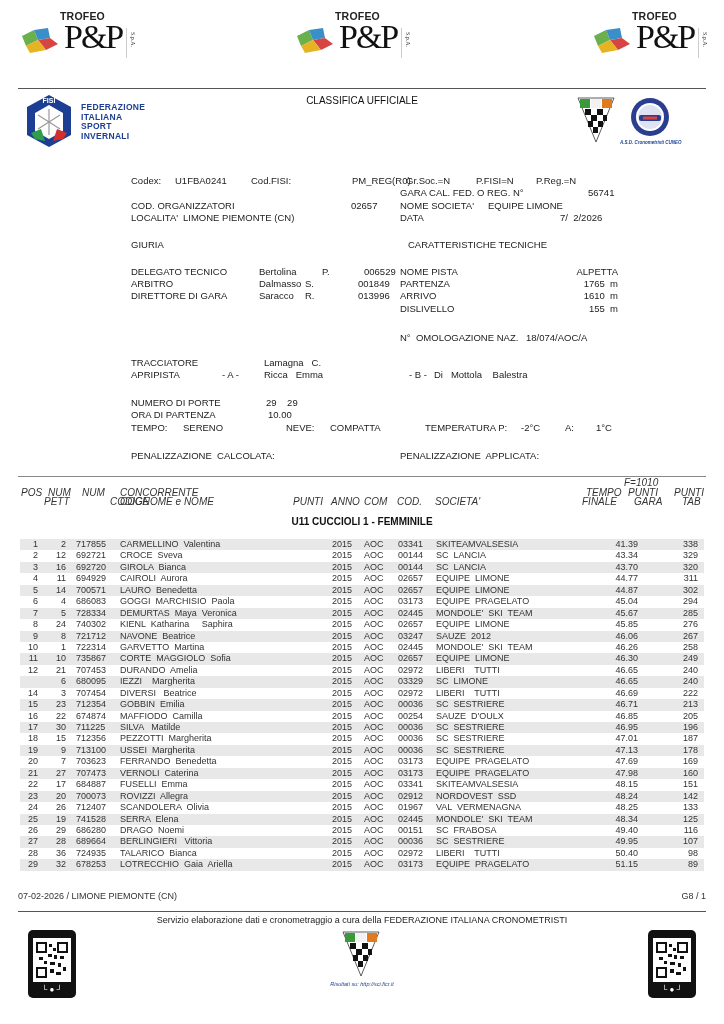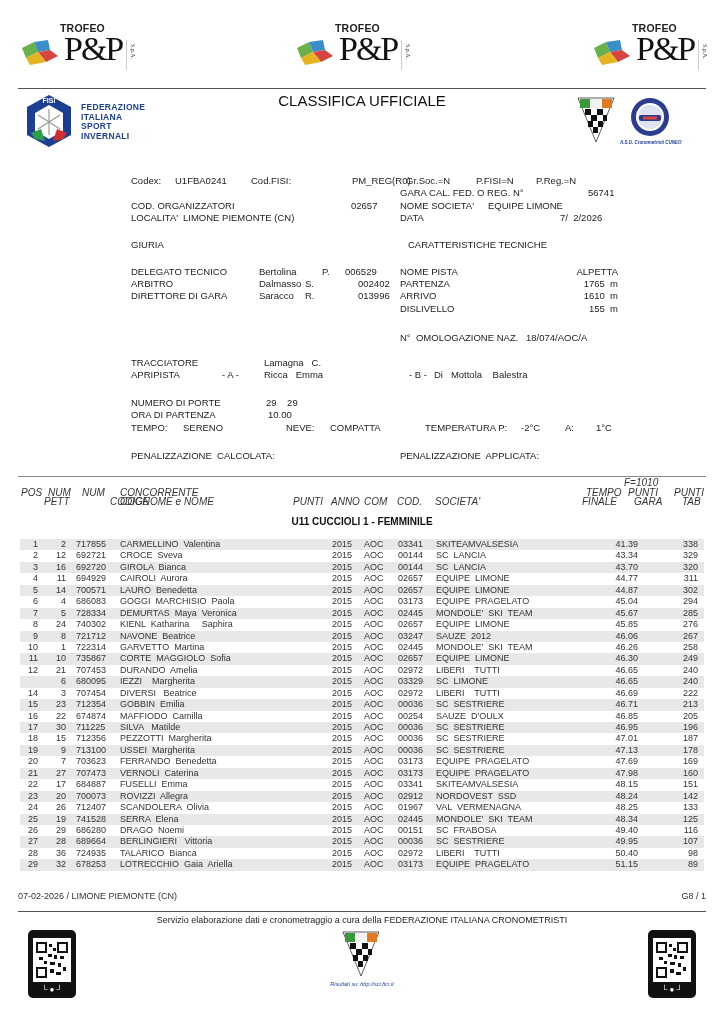--- a/index.html
+++ b/index.html
@@ -1,36 +1,36 @@
 <!DOCTYPE html>
 <html><head>
 <meta charset="utf-8">
 <style>
   * { box-sizing: border-box; margin: 0; padding: 0; }
   html, body { width: 724px; height: 1024px; background: #fff; overflow: hidden; }
   body { font-family: "Liberation Sans", sans-serif; color: #222; position: relative; font-size: 9.5px; }
 
   
-  .pp-logo { position: absolute; top: 22px; width: 130px; height: 55px; }
+  .pp-logo { position: absolute; top: 10px; width: 130px; height: 55px; }
   .pp-logo .trofeo { position: absolute; left: 40px; top: 0; font-weight: bold; font-size: 10.5px; letter-spacing: 0.2px; color: #222; }
   .pp-logo .puzzle { position: absolute; left: 0; top: 16px; width: 40px; height: 28px; }
   .pp-logo .pp { position: absolute; left: 44px; top: 8px; font-family: "Liberation Serif", serif; font-size: 34px; color: #111; letter-spacing: -2px; }
   .pp-logo .spa { position: absolute; left: 110px; top: 22px; font-size: 6px; writing-mode: vertical-rl; color: #333; font-family: "Liberation Serif", serif; }
   .pp-logo .bar { position: absolute; left: 106px; top: 18px; width: 1px; height: 30px; background: #ccc; }
 
   .hr-top { position: absolute; left: 18px; right: 18px; top: 88px; height: 1px; background: #555; }
 
   
   .fisi { position: absolute; left: 25px; top: 93px; width: 130px; height: 60px; }
   .fisi .hex { position: absolute; left: 0; top: 0; width: 48px; height: 56px; }
   .fisi .txt { position: absolute; left: 56px; top: 10px; font-weight: bold; font-size: 8.5px; line-height: 9.5px; color: #1c3f94; letter-spacing: 0.3px; }
 
   .title-block { position: absolute; left: 230px; top: 92px; width: 264px; text-align: center; }
   .title-block .t1, .title-block .t2 { font-weight: bold; font-size: 13px; line-height: 15px; color: #111; }
-  .title-block .t3 { font-size: 15px; line-height: 17px; color: #111; }
+  .title-block .t3 { font-size: 10px; line-height: 17px; color: #111; }
 
   .ficr-logo { position: absolute; left: 577px; top: 96px; width: 38px; height: 48px; }
   .cuneo-logo { position: absolute; left: 630px; top: 97px; width: 40px; height: 40px; }
   .cuneo-caption { position: absolute; left: 620px; top: 140px; font-size: 4.5px; font-style: italic; font-weight: bold; color: #1c3f94; }
 
   
   .info { position: absolute; font-size: 9.5px; color: #222; white-space: pre; line-height: 11px; }
 
   .hr-mid { position: absolute; left: 18px; right: 18px; top: 476px; height: 1px; background: #888; }
 
@@ -179,26 +179,26 @@
 <div class="info" style="left:183px; top:212px;">LIMONE PIEMONTE (CN)</div>
 <div class="info" style="left:400px; top:212px;">DATA</div>
 <div class="info" style="left:560px; top:212px;">7/  2/2026</div>
 
 <div class="info" style="left:131px; top:239px;">GIURIA</div>
 <div class="info" style="left:400px; top:239px;margin-left:8px;">CARATTERISTICHE TECNICHE</div>
 
 <div class="info" style="left:131px; top:266px;">DELEGATO TECNICO</div>
 <div class="info" style="left:259px; top:266px;">Bertolina</div>
 <div class="info" style="left:322px; top:266px;">P.</div>
-<div class="info" style="left:345px; top:266px;">006529</div>
+<div class="info" style="left:364px; top:266px;">006529</div>
 
 <div class="info" style="left:131px; top:278px;">ARBITRO</div>
 <div class="info" style="left:259px; top:278px;">Dalmasso</div>
 <div class="info" style="left:305px; top:278px;">S.</div>
-<div class="info" style="left:358px; top:278px;">002402</div>
+<div class="info" style="left:358px; top:278px;">001849</div>
 
 <div class="info" style="left:131px; top:290px;">DIRETTORE DI GARA</div>
 <div class="info" style="left:259px; top:290px;">Saracco</div>
 <div class="info" style="left:305px; top:290px;">R.</div>
 <div class="info" style="left:358px; top:290px;">013996</div>
 
 <div class="info" style="left:400px; top:266px;">NOME PISTA</div>
 <div class="info" style="left:560px; top:266px; width:58px; text-align:right;">ALPETTA</div>
 <div class="info" style="left:400px; top:278px;">PARTENZA</div>
 <div class="info" style="left:560px; top:278px; width:58px; text-align:right;">1765  m</div>

